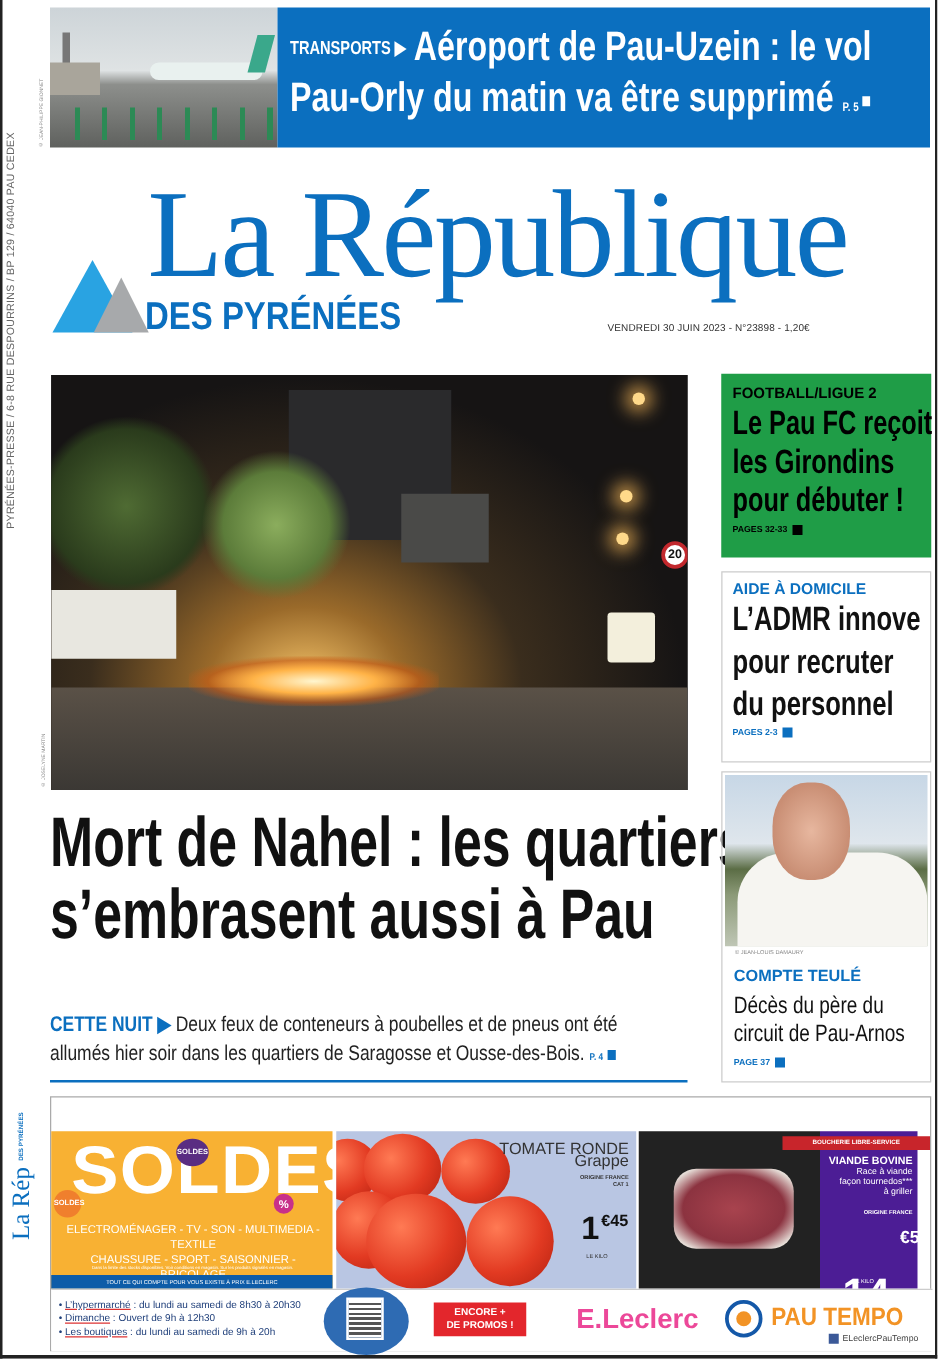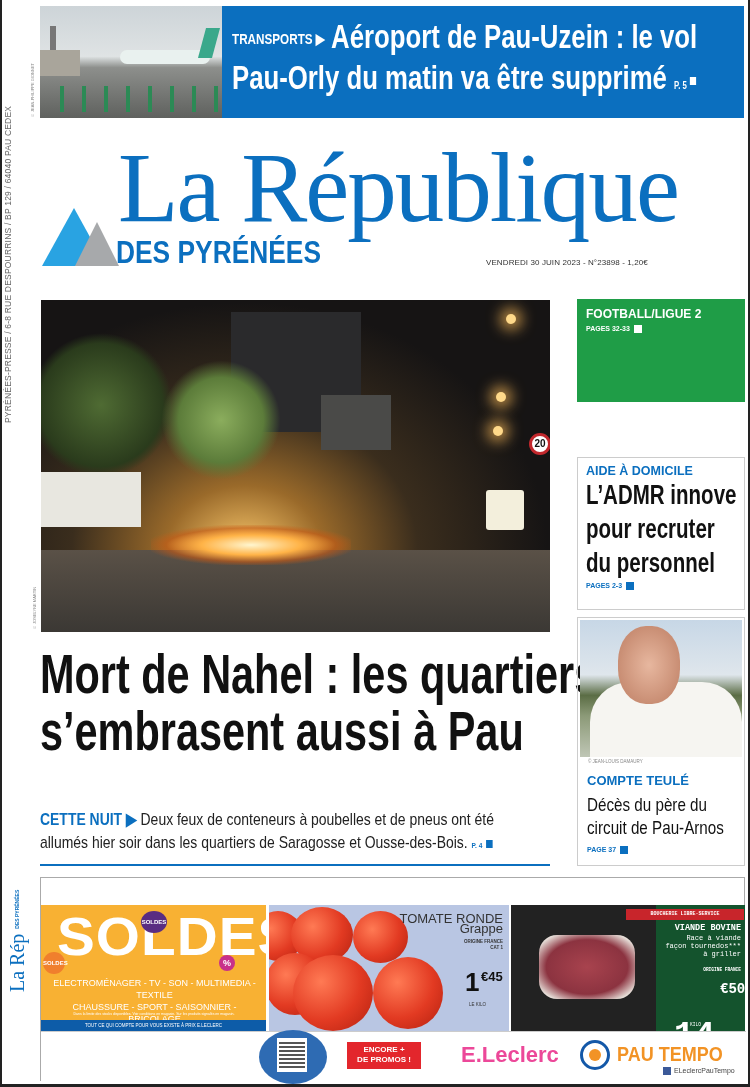--- a/index.html
+++ b/index.html
@@ -49,21 +49,21 @@
   
   .headline { position: absolute; left: 40px; top: 645px; width: 520px; font-size: 56px; font-weight: bold; color: #111; line-height: 57px; }
   .headline div { transform: scaleX(0.74); transform-origin: left; white-space: nowrap; }
   .lede { position: absolute; left: 40px; top: 808px; width: 520px; font-size: 17px; color: #222; line-height: 23px; }
   .lede .row { transform: scaleX(0.82); transform-origin: left; white-space: nowrap; }
   .lede .kicker { color: #0b6fbf; font-weight: bold; }
   .lede .pg { font-size: 8px; color: #0b6fbf; font-weight: bold; }
   .lede-rule { position: absolute; left: 40px; top: 864px; width: 510px; height: 2px; background: #0b6fbf; }
 
   
-  .foot-box { position: absolute; left: 577px; top: 299px; width: 168px; height: 103px; background: #1f9d47; color: #ffffff; padding: 8px 9px; }
+  .foot-box { position: absolute; left: 577px; top: 299px; width: 168px; height: 147px; background: #1f9d47; color: #000000; padding: 8px 9px; }
   .foot-box .kicker { font-size: 12px; font-weight: bold; }
   .foot-box .title { font-size: 27px; font-weight: bold; line-height: 31px; margin-top: 2px; }
   .foot-box .title div { transform: scaleX(0.75); transform-origin: left; white-space: nowrap; }
   .foot-box .pg { font-size: 7px; font-weight: bold; margin-top: 4px; }
   .admr-box { position: absolute; left: 577px; top: 457px; width: 168px; height: 153px; border: 1px solid #ccc; padding: 6px 8px; }
   .admr-box .kicker { font-size: 12.5px; font-weight: bold; color: #0b6fbf; }
   .admr-box .title { font-size: 27px; font-weight: bold; line-height: 34px; color: #111; margin-top: 0px; }
   .admr-box .title div { transform: scaleX(0.76); transform-origin: left; white-space: nowrap; }
   .admr-box .pg { font-size: 7px; font-weight: bold; color: #0b6fbf; margin-top: 2px; }
   .teule-box { position: absolute; left: 577px; top: 617px; width: 168px; height: 249px; border: 1px solid #ccc; }
@@ -92,21 +92,21 @@
   .ad-soldes .tagline { position: absolute; left: 0; top: 115px; width: 225px; height: 11px; background: #0d5ca8; font-size: 4.5px; color: #fff; text-align: center; line-height: 11px; }
   .ad-tomato { position: absolute; left: 228px; top: 27px; width: 240px; height: 126px; background: #b9c6e3; overflow: hidden; }
   .tom { position: absolute; border-radius: 50%; background: radial-gradient(circle at 35% 35%,#ff7a54 0%,#e23a22 55%,#b2200f 100%); }
   .ad-tomato .name { position: absolute; right: 6px; top: 9px; font-size: 13px; color: #333; text-align: right; line-height: 10px; }
   .ad-tomato .origin { position: absolute; right: 6px; top: 34px; font-size: 4.5px; color: #333; text-align: right; font-weight: bold; line-height: 5.5px; }
   .ad-tomato .price { position: absolute; left: 196px; top: 62px; font-size: 26px; font-weight: bold; color: #111; }
   .ad-tomato .cents { position: absolute; left: 212px; top: 66px; font-size: 13px; font-weight: bold; color: #111; line-height: 12px; }
   .ad-tomato .unit { position: absolute; left: 200px; top: 97px; font-size: 4.5px; color: #333; }
   .ad-meat { position: absolute; left: 470px; top: 27px; width: 145px; height: 126px; background: #222; overflow: hidden; }
   .ad-meat .steak { position: absolute; left: 28px; top: 30px; width: 96px; height: 64px; border-radius: 18px; background: radial-gradient(ellipse,#a8434e 0%,#8c3340 60%,#e5dcd6 85%); }
-  .ad-beef { position: absolute; left: 615px; top: 27px; width: 89px; height: 126px; background: #14532d; font-family: Liberation Mono, monospace; }
+  .ad-beef { position: absolute; left: 615px; top: 27px; width: 78px; height: 126px; background: #4c1d95; }
   .ad-beef .tag { position: absolute; left: -30px; top: 4px; width: 118px; height: 11px; background: #c8252b; font-size: 5px; color: #fff; text-align: center; line-height: 11px; font-weight: bold; }
   .ad-beef .name { position: absolute; right: 4px; top: 18px; font-size: 8.5px; font-weight: bold; color: #fff; text-align: right; white-space: nowrap; }
   .ad-beef .desc { position: absolute; right: 4px; top: 29px; font-size: 7px; color: #fff; text-align: right; line-height: 8px; }
   .ad-beef .origin { position: absolute; right: 4px; top: 62px; font-size: 4.5px; color: #fff; text-align: right; font-weight: bold; }
   .ad-beef .price { position: absolute; left: 18px; top: 72px; font-size: 34px; font-weight: bold; color: #fff; margin-top: 39px; }
   .ad-beef .cents { position: absolute; left: 64px; top: 78px; font-size: 14px; font-weight: bold; color: #fff; line-height: 12px; }
   .ad-beef .unit { position: absolute; left: 26px; top: 117px; font-size: 4.5px; color: #fff; }
   .ad-footer { position: absolute; left: 0; top: 153px; width: 705px; height: 50px; background: #fff; border-top: 1px solid #ccc; }
   .ad-hours { position: absolute; left: 6px; top: 6px; font-size: 8px; color: #1f3f7a; line-height: 11px; white-space: nowrap; }
   .ad-hours .k { color: #1f3f7a; text-decoration: underline; text-decoration-color: #d33; }
@@ -175,20 +175,25 @@
   <div>s’embrasent aussi à Pau</div>
 </div>
 <div class="lede">
   <div class="row"><span class="kicker">CETTE NUIT ▶</span><span> Deux feux de conteneurs à poubelles et de pneus ont été</span></div>
   <div class="row"><span>allumés hier soir dans les quartiers de Saragosse et Ousse-des-Bois.</span> <span class="pg">P. 4</span><span class="sq" style="color:#0b6fbf"></span></div>
 </div>
 <div class="lede-rule"></div>
 
 <div class="foot-box">
   <div class="kicker">FOOTBALL/LIGUE 2</div>
+  <div class="title">
+    <div>Le Pau FC reçoit</div>
+    <div>les Girondins</div>
+    <div>pour débuter !</div>
+  </div>
   <div class="pg"><span>PAGES 32-33</span><span class="sq"></span></div>
 </div>
 
 <div class="admr-box">
   <div class="kicker">AIDE À DOMICILE</div>
   <div class="title">
     <div>L’ADMR innove</div>
     <div>pour recruter</div>
     <div>du personnel</div>
   </div>
@@ -257,20 +262,25 @@
         <div>façon tournedos***</div>
         <div>à griller</div>
       </div>
     <div class="origin">ORIGINE FRANCE</div>
     <div class="price">14</div>
     <div class="cents">€50</div>
     <div class="unit">LE KILO</div>
   </div>
 
   <div class="ad-footer">
+    <div class="ad-hours">
+      <div>• <span class="k">L’hypermarché</span><span> : du lundi au samedi de 8h30 à 20h30</span></div>
+      <div>• <span class="k">Dimanche</span><span> : Ouvert de 9h à 12h30</span></div>
+      <div>• <span class="k">Les boutiques</span><span> : du lundi au samedi de 9h à 20h</span></div>
+    </div>
     <div class="ad-qr">
         <div class="code"></div>
       </div>
     <div class="ad-encore">
         <div>ENCORE +</div>
         <div>DE PROMOS !</div>
       </div>
     <div class="ad-leclerc">E.Leclerc</div>
     <div class="ad-logo"></div>
     <div class="ad-tempo">PAU TEMPO</div>

